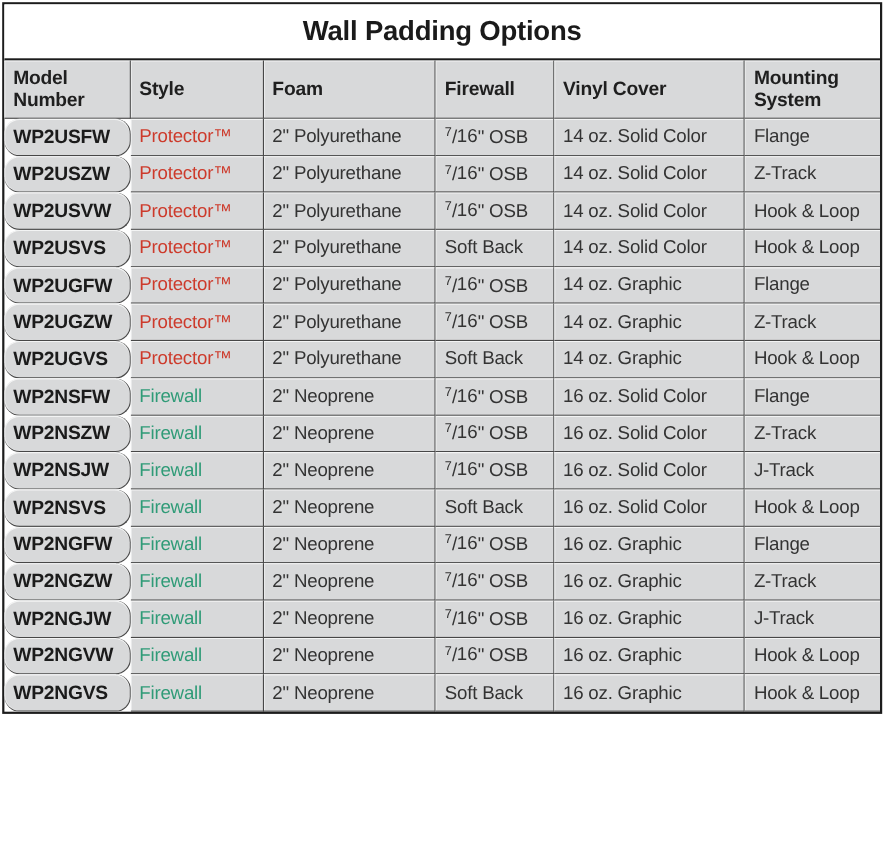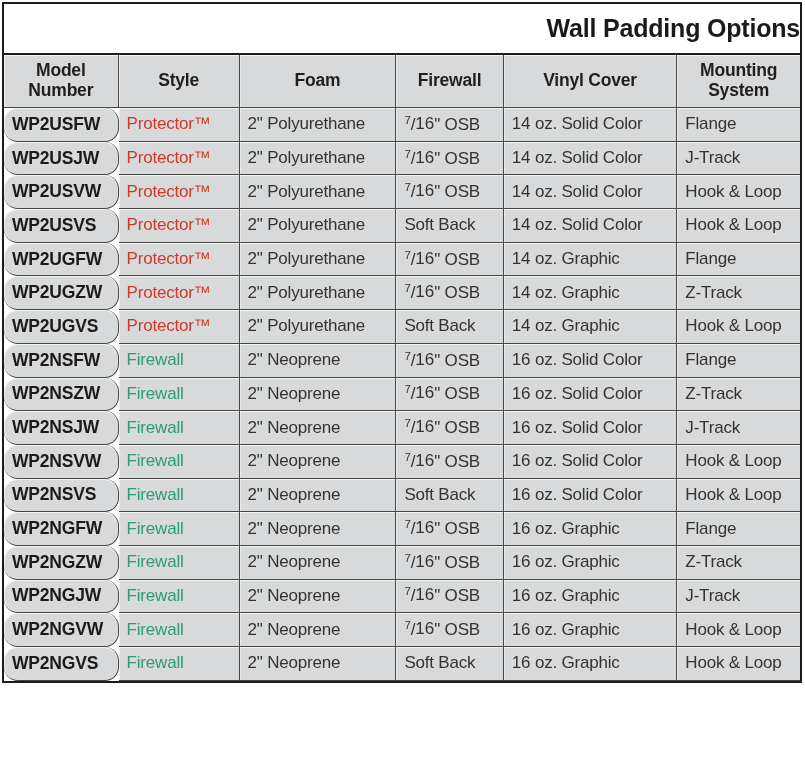--- a/index.html
+++ b/index.html
@@ -12,21 +12,21 @@
     font-family: "Liberation Sans", sans-serif;
   }
   .sheet {
     margin: 2px 3px 0 2px;
     border: 2px solid #1c1c1c;
   }
   .title-bar {
     background: #ffffff;
     height: 49px;
     line-height: 49px;
-    text-align: right;
+    text-align: center;
     font-size: 25px;
     font-weight: bold;
     color: #1a1a1a;
     letter-spacing: -0.2px;
     border-bottom: 2px solid #1c1c1c;
   }
   table.spec {
     width: 100%;
     border-collapse: separate;
     border-spacing: 0;
@@ -44,21 +44,20 @@
     overflow: hidden;
     white-space: normal;
   }
   .spec th:last-child, .spec td:last-child { border-right: none; }
   .spec th {
     height: 52px;
     font-size: 17.5px;
     line-height: 1.12;
     color: #1f1f1f;
     font-weight: bold;
-    text-align: center;
   }
   .spec td {
     height: 32.7px;
     font-size: 17px;
     color: #333333;
     white-space: nowrap;
   }
   .spec td.model {
     font-weight: bold;
     color: #1b1b1b;
@@ -103,98 +102,90 @@
     <tbody>
         <tr>
           <td class="model">WP2USFW</td>
           <td class="style" style="color: rgb(205, 58, 43);">Protector™</td>
           <td class="foam">2" Polyurethane</td>
           <td class="backing"><span class="frac"><sup>7</sup>/<sub>16</sub></span>" OSB</td>
           <td class="vinyl">14 oz. Solid Color</td>
           <td class="mounting">Flange</td>
         </tr>
         <tr>
-          <td class="model">WP2USJW</td>
-          <td class="style" style="color: rgb(205, 58, 43);">Protector™</td>
-          <td class="foam">2" Polyurethane</td>
-          <td class="backing"><span class="frac"><sup>7</sup>/<sub>16</sub></span>" OSB</td>
-          <td class="vinyl">14 oz. Solid Color</td>
+          <td class="model">WP2USZW</td>
+          <td class="style" style="color: rgb(205, 58, 43);">Protector™</td>
+          <td class="foam">2" Polyurethane</td>
+          <td class="backing"><span class="frac"><sup>7</sup>/<sub>16</sub></span>" OSB</td>
+          <td class="vinyl">14 oz. Solid Color</td>
+          <td class="mounting">Z-Track</td>
+        </tr>
+        <tr>
+          <td class="model">WP2USVW</td>
+          <td class="style" style="color: rgb(205, 58, 43);">Protector™</td>
+          <td class="foam">2" Polyurethane</td>
+          <td class="backing"><span class="frac"><sup>7</sup>/<sub>16</sub></span>" OSB</td>
+          <td class="vinyl">14 oz. Solid Color</td>
+          <td class="mounting">Hook &amp; Loop</td>
+        </tr>
+        <tr>
+          <td class="model">WP2USVS</td>
+          <td class="style" style="color: rgb(205, 58, 43);">Protector™</td>
+          <td class="foam">2" Polyurethane</td>
+          <td class="backing">Soft Back</td>
+          <td class="vinyl">14 oz. Solid Color</td>
+          <td class="mounting">Hook &amp; Loop</td>
+        </tr>
+        <tr>
+          <td class="model">WP2UGFW</td>
+          <td class="style" style="color: rgb(205, 58, 43);">Protector™</td>
+          <td class="foam">2" Polyurethane</td>
+          <td class="backing"><span class="frac"><sup>7</sup>/<sub>16</sub></span>" OSB</td>
+          <td class="vinyl">14 oz. Graphic</td>
+          <td class="mounting">Flange</td>
+        </tr>
+        <tr>
+          <td class="model">WP2UGZW</td>
+          <td class="style" style="color: rgb(205, 58, 43);">Protector™</td>
+          <td class="foam">2" Polyurethane</td>
+          <td class="backing"><span class="frac"><sup>7</sup>/<sub>16</sub></span>" OSB</td>
+          <td class="vinyl">14 oz. Graphic</td>
+          <td class="mounting">Z-Track</td>
+        </tr>
+        <tr>
+          <td class="model">WP2UGVS</td>
+          <td class="style" style="color: rgb(205, 58, 43);">Protector™</td>
+          <td class="foam">2" Polyurethane</td>
+          <td class="backing">Soft Back</td>
+          <td class="vinyl">14 oz. Graphic</td>
+          <td class="mounting">Hook &amp; Loop</td>
+        </tr>
+        <tr>
+          <td class="model">WP2NSFW</td>
+          <td class="style" style="color: rgb(47, 155, 119);">Firewall</td>
+          <td class="foam">2" Neoprene</td>
+          <td class="backing"><span class="frac"><sup>7</sup>/<sub>16</sub></span>" OSB</td>
+          <td class="vinyl">16 oz. Solid Color</td>
+          <td class="mounting">Flange</td>
+        </tr>
+        <tr>
+          <td class="model">WP2NSZW</td>
+          <td class="style" style="color: rgb(47, 155, 119);">Firewall</td>
+          <td class="foam">2" Neoprene</td>
+          <td class="backing"><span class="frac"><sup>7</sup>/<sub>16</sub></span>" OSB</td>
+          <td class="vinyl">16 oz. Solid Color</td>
+          <td class="mounting">Z-Track</td>
+        </tr>
+        <tr>
+          <td class="model">WP2NSJW</td>
+          <td class="style" style="color: rgb(47, 155, 119);">Firewall</td>
+          <td class="foam">2" Neoprene</td>
+          <td class="backing"><span class="frac"><sup>7</sup>/<sub>16</sub></span>" OSB</td>
+          <td class="vinyl">16 oz. Solid Color</td>
           <td class="mounting">J-Track</td>
-        </tr>
-        <tr>
-          <td class="model">WP2USVW</td>
-          <td class="style" style="color: rgb(205, 58, 43);">Protector™</td>
-          <td class="foam">2" Polyurethane</td>
-          <td class="backing"><span class="frac"><sup>7</sup>/<sub>16</sub></span>" OSB</td>
-          <td class="vinyl">14 oz. Solid Color</td>
-          <td class="mounting">Hook &amp; Loop</td>
-        </tr>
-        <tr>
-          <td class="model">WP2USVS</td>
-          <td class="style" style="color: rgb(205, 58, 43);">Protector™</td>
-          <td class="foam">2" Polyurethane</td>
-          <td class="backing">Soft Back</td>
-          <td class="vinyl">14 oz. Solid Color</td>
-          <td class="mounting">Hook &amp; Loop</td>
-        </tr>
-        <tr>
-          <td class="model">WP2UGFW</td>
-          <td class="style" style="color: rgb(205, 58, 43);">Protector™</td>
-          <td class="foam">2" Polyurethane</td>
-          <td class="backing"><span class="frac"><sup>7</sup>/<sub>16</sub></span>" OSB</td>
-          <td class="vinyl">14 oz. Graphic</td>
-          <td class="mounting">Flange</td>
-        </tr>
-        <tr>
-          <td class="model">WP2UGZW</td>
-          <td class="style" style="color: rgb(205, 58, 43);">Protector™</td>
-          <td class="foam">2" Polyurethane</td>
-          <td class="backing"><span class="frac"><sup>7</sup>/<sub>16</sub></span>" OSB</td>
-          <td class="vinyl">14 oz. Graphic</td>
-          <td class="mounting">Z-Track</td>
-        </tr>
-        <tr>
-          <td class="model">WP2UGVS</td>
-          <td class="style" style="color: rgb(205, 58, 43);">Protector™</td>
-          <td class="foam">2" Polyurethane</td>
-          <td class="backing">Soft Back</td>
-          <td class="vinyl">14 oz. Graphic</td>
-          <td class="mounting">Hook &amp; Loop</td>
-        </tr>
-        <tr>
-          <td class="model">WP2NSFW</td>
-          <td class="style" style="color: rgb(47, 155, 119);">Firewall</td>
-          <td class="foam">2" Neoprene</td>
-          <td class="backing"><span class="frac"><sup>7</sup>/<sub>16</sub></span>" OSB</td>
-          <td class="vinyl">16 oz. Solid Color</td>
-          <td class="mounting">Flange</td>
-        </tr>
-        <tr>
-          <td class="model">WP2NSZW</td>
-          <td class="style" style="color: rgb(47, 155, 119);">Firewall</td>
-          <td class="foam">2" Neoprene</td>
-          <td class="backing"><span class="frac"><sup>7</sup>/<sub>16</sub></span>" OSB</td>
-          <td class="vinyl">16 oz. Solid Color</td>
-          <td class="mounting">Z-Track</td>
-        </tr>
-        <tr>
-          <td class="model">WP2NSJW</td>
-          <td class="style" style="color: rgb(47, 155, 119);">Firewall</td>
-          <td class="foam">2" Neoprene</td>
-          <td class="backing"><span class="frac"><sup>7</sup>/<sub>16</sub></span>" OSB</td>
-          <td class="vinyl">16 oz. Solid Color</td>
-          <td class="mounting">J-Track</td>
-        </tr>
-        <tr>
-          <td class="model">WP2NSVW</td>
-          <td class="style" style="color: rgb(47, 155, 119);">Firewall</td>
-          <td class="foam">2" Neoprene</td>
-          <td class="backing"><span class="frac"><sup>7</sup>/<sub>16</sub></span>" OSB</td>
-          <td class="vinyl">16 oz. Solid Color</td>
-          <td class="mounting">Hook &amp; Loop</td>
         </tr>
         <tr>
           <td class="model">WP2NSVS</td>
           <td class="style" style="color: rgb(47, 155, 119);">Firewall</td>
           <td class="foam">2" Neoprene</td>
           <td class="backing">Soft Back</td>
           <td class="vinyl">16 oz. Solid Color</td>
           <td class="mounting">Hook &amp; Loop</td>
         </tr>
         <tr>

